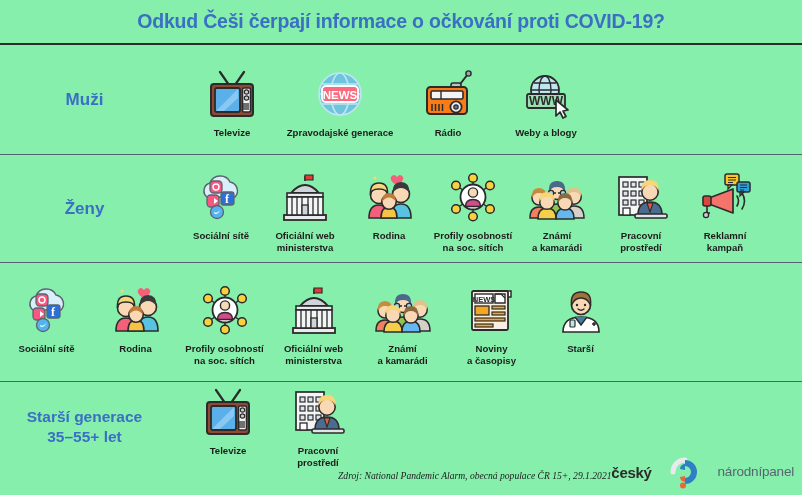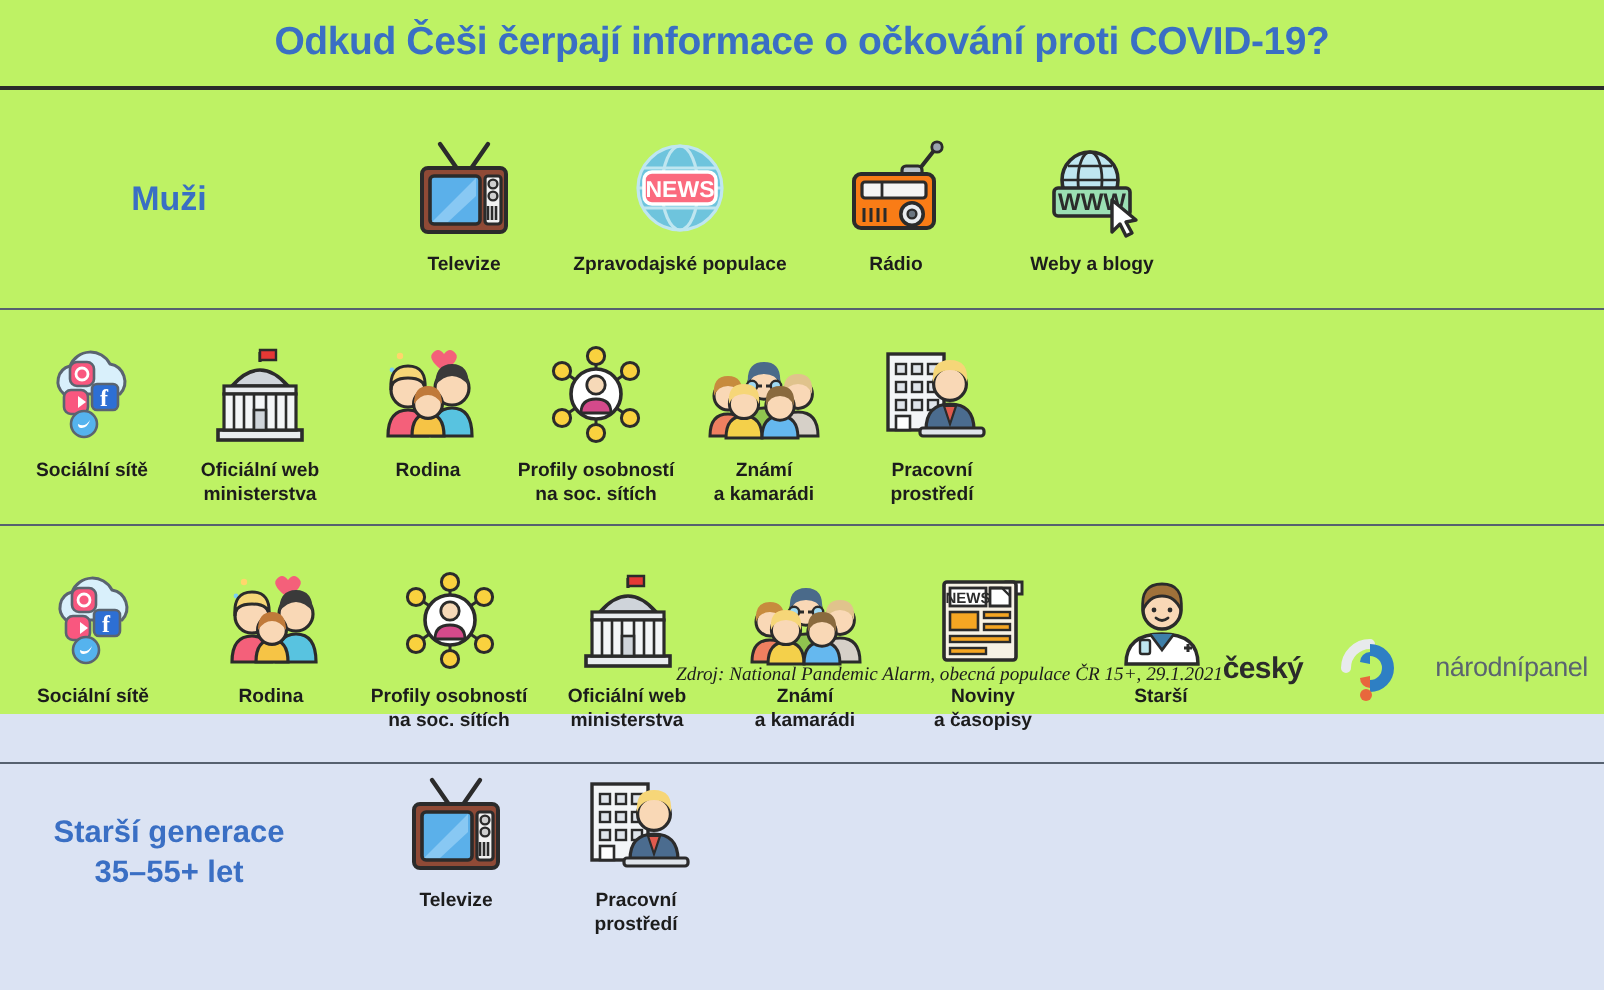--- a/index.html
+++ b/index.html
@@ -2,21 +2,21 @@
 <html><head>
 <meta charset="utf-8">
 <style>
   * { box-sizing: border-box; margin: 0; padding: 0; }
   html, body {
     width: 802px; height: 495px;
     overflow: hidden;
     background: #dbe3f3;
     font-family: "Liberation Sans", sans-serif;
   }
-  .page { position: relative; width: 802px; height: 357px; background: #bef264; }
+  .page { position: relative; width: 802px; height: 495px; background: #86efac; }
 
   
   .title-bar {
     height: 45px;
     display: flex; align-items: center; justify-content: center;
     border-bottom: 2px solid #2b2b2b;
   }
   .title {
     color: #3a6fc4;
     font-size: 19.5px;
@@ -145,21 +145,21 @@
         <div class="icon-box">
           <svg width="54" height="52" viewBox="0 0 54 52">
             <circle cx="27" cy="26" r="21" fill="#6ec4dd"></circle>
             <ellipse cx="27" cy="26" rx="9" ry="21" fill="none" stroke="#bfe6f0" stroke-width="1.6"></ellipse>
             <path d="M6 26 h42 M9 16 h36 M9 36 h36" stroke="#bfe6f0" stroke-width="1.6" fill="none"></path>
             <circle cx="27" cy="26" r="21" fill="none" stroke="#bfe6f0" stroke-width="1.6"></circle>
             <rect x="9" y="18" width="36" height="16" rx="4" fill="#fb6a7e" stroke="#fff" stroke-width="1.8"></rect>
             <text x="27" y="30.5" font-family="Liberation Sans, sans-serif" font-size="11.5" font-weight="bold" fill="#ffffff" text-anchor="middle">NEWS</text>
           </svg>
         </div>
-        <div class="item-label">Zpravodajské populace</div>
+        <div class="item-label">Zpravodajské generace</div>
       </div>
 
       <div class="item">
         <div class="icon-box">
           <svg width="54" height="52" viewBox="0 0 54 52">
             <path d="M36 20 L47 6" stroke="#2b2b2b" stroke-width="2" fill="none" stroke-linecap="round"></path>
             <circle cx="47.5" cy="5.5" r="2.6" fill="#9aa4ad" stroke="#2b2b2b" stroke-width="1.4"></circle>
             <rect x="30" y="15" width="10" height="6" rx="2" fill="#b9c2c9" stroke="#2b2b2b" stroke-width="1.6"></rect>
             <rect x="6" y="19" width="40" height="27" rx="3.5" fill="#f97c16" stroke="#2b2b2b" stroke-width="2"></rect>
             <rect x="10" y="23" width="32" height="8" rx="1.5" fill="#f4f4f4" stroke="#2b2b2b" stroke-width="1.6"></rect>
@@ -183,20 +183,21 @@
             <path d="M37 32 L37 48 L41 44 L44 50 L47 48.5 L44 43 L49 42 Z" fill="#ffffff" stroke="#2b2b2b" stroke-width="1.7" stroke-linejoin="round"></path>
           </svg>
         </div>
         <div class="item-label">Weby a blogy</div>
       </div>
 
     </div>
   </div>
 
   <div class="row row-2">
+    <div class="row-label">Ženy</div>
     <div class="items" style="padding-left:4px;">
 
       <div class="item">
         <div class="icon-box">
           <svg width="56" height="52" viewBox="0 0 56 52">
             <path d="M14 26 a8 8 0 0 1 3-14 a11 11 0 0 1 20-1 a9 9 0 0 1 5 15 Z" fill="#d9f0fb" stroke="#5a6470" stroke-width="1.5"></path>
             <rect x="17" y="10" width="12" height="12" rx="3.5" fill="#f9577f" stroke="#5a6470" stroke-width="1.3"></rect>
             <circle cx="23" cy="16" r="3" fill="none" stroke="#ffffff" stroke-width="1.4"></circle>
             <rect x="14" y="24" width="12" height="12" rx="3.5" fill="#f9577f" stroke="#5a6470" stroke-width="1.3"></rect>
             <path d="M21 27 L25 30 L21 33 Z" fill="#ffffff"></path>
@@ -316,20 +317,42 @@
             <circle cx="37" cy="21" r="8.2" fill="#f9d8b6" stroke="#2b2b2b" stroke-width="1.6"></circle>
             <path d="M28.5 20 q-1-11 8.5-11 q9.5 0 8.5 11 q-2-6-8.5-6 q-6.5 0-8.5 6z" fill="#f6d678"></path>
             <path d="M34 32 l3 9 l3-9 z" fill="#e05a4e" stroke="#2b2b2b" stroke-width="1.1"></path>
             <rect x="22" y="43" width="32" height="4" rx="1.5" fill="#dfe4ea" stroke="#2b2b2b" stroke-width="1.6"></rect>
           </svg>
         </div>
         <div class="item-label">Pracovní
 prostředí</div>
       </div>
 
+      <div class="item">
+        <div class="icon-box">
+          <svg width="56" height="52" viewBox="0 0 56 52">
+            <rect x="28" y="3" width="14" height="11" rx="2" fill="#f7c52b" stroke="#2b2b2b" stroke-width="1.5"></rect>
+            <path d="M31 14 l0 4 l4-4 z" fill="#f7c52b" stroke="#2b2b2b" stroke-width="1.3"></path>
+            <path d="M31 6.5 h8 M31 9 h8 M31 11.5 h5" stroke="#2b2b2b" stroke-width="1.2"></path>
+            <rect x="40" y="11" width="13" height="10" rx="2" fill="#2e9fd4" stroke="#2b2b2b" stroke-width="1.5"></rect>
+            <path d="M43 21 l0 4 l4-4 z" fill="#2e9fd4" stroke="#2b2b2b" stroke-width="1.3"></path>
+            <path d="M43 14 h7 M43 16.5 h7 M43 19 h4" stroke="#2b2b2b" stroke-width="1.2"></path>
+            <path d="M12 27 L36 18 L36 42 L12 33 Z" fill="#f4736b" stroke="#2b2b2b" stroke-width="1.7" stroke-linejoin="round"></path>
+            <rect x="6" y="25" width="8" height="10" rx="2" fill="#d9463f" stroke="#2b2b2b" stroke-width="1.6"></rect>
+            <path d="M10 35 l0 7 M8 42 h5" stroke="#2b2b2b" stroke-width="1.6"></path>
+            <circle cx="9" cy="44" r="2.6" fill="#c9cfd5" stroke="#2b2b2b" stroke-width="1.3"></circle>
+            <g fill="none" stroke="#2b2b2b" stroke-width="1.6" stroke-linecap="round">
+              <path d="M40 25 q3 5 0 10"></path>
+              <path d="M45 22 q5 8 0 16"></path>
+            </g>
+          </svg>
+        </div>
+        <div class="item-label">Reklamní
+kampaň</div>
+      </div>
 
     </div>
   </div>
 
   <div class="row row-3">
     <div class="items" style="padding-left:2px;">
 
       <div class="item">
         <div class="icon-box">
           <svg width="56" height="52" viewBox="0 0 56 52">

